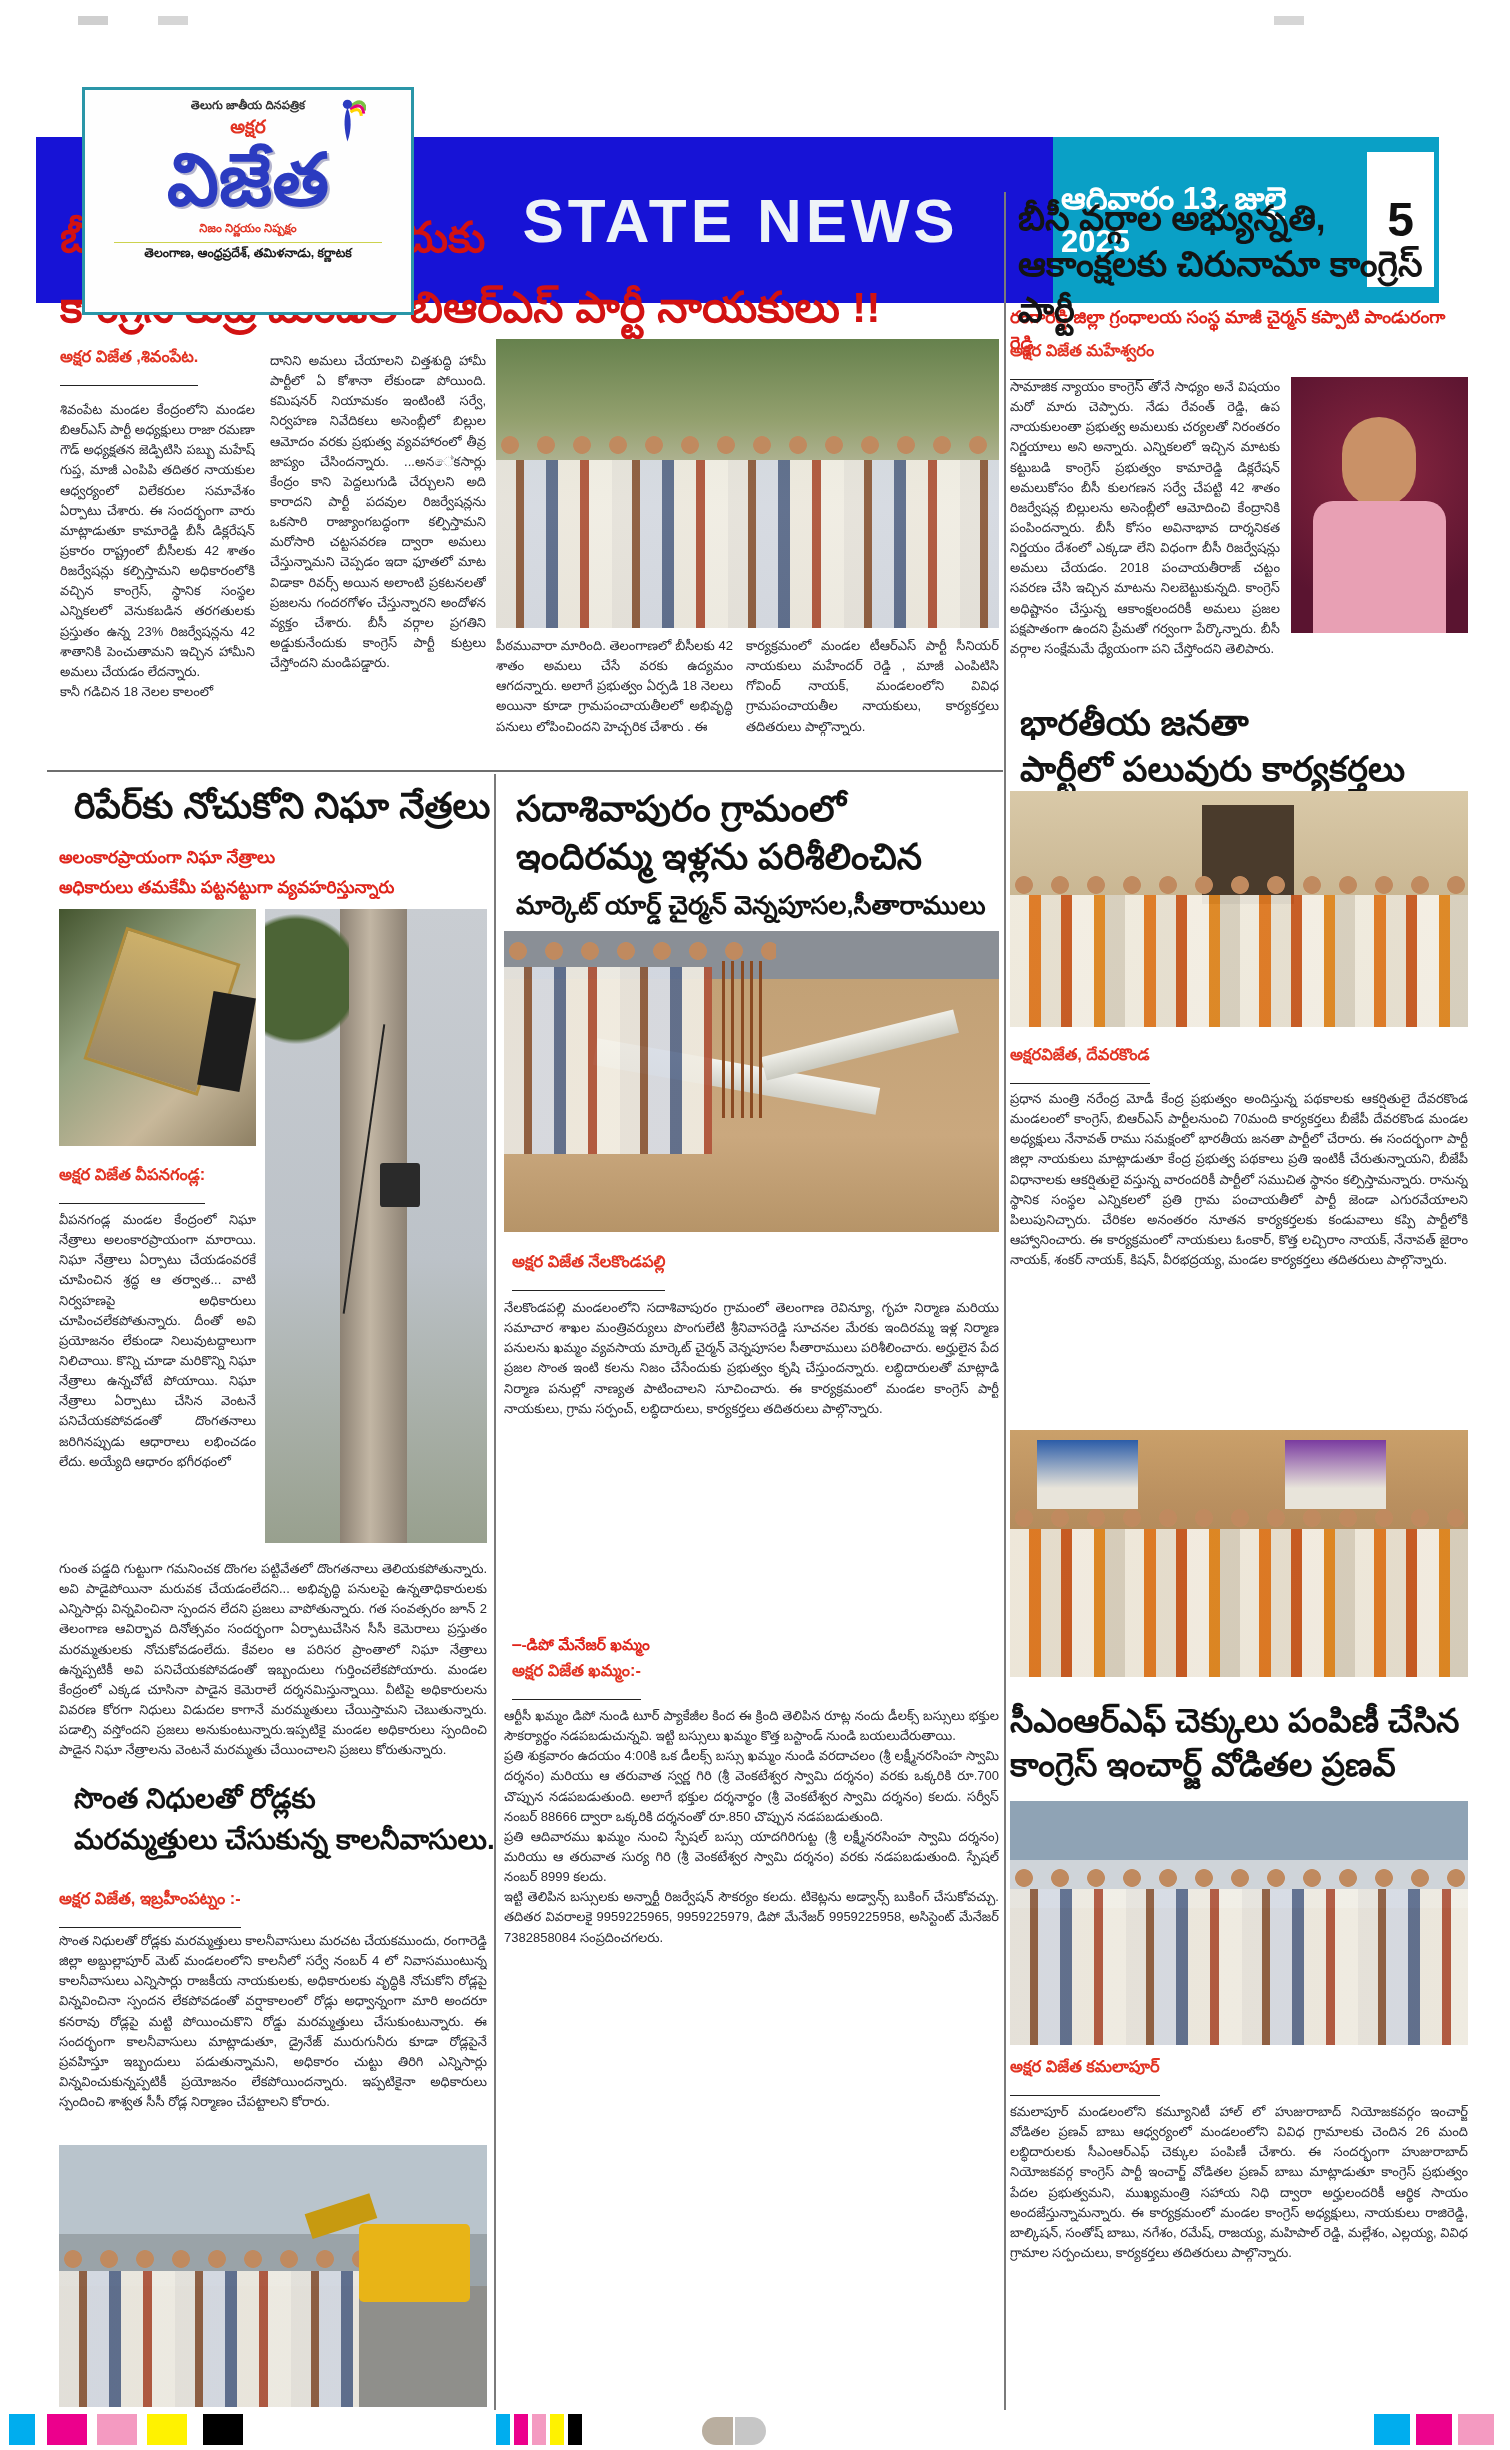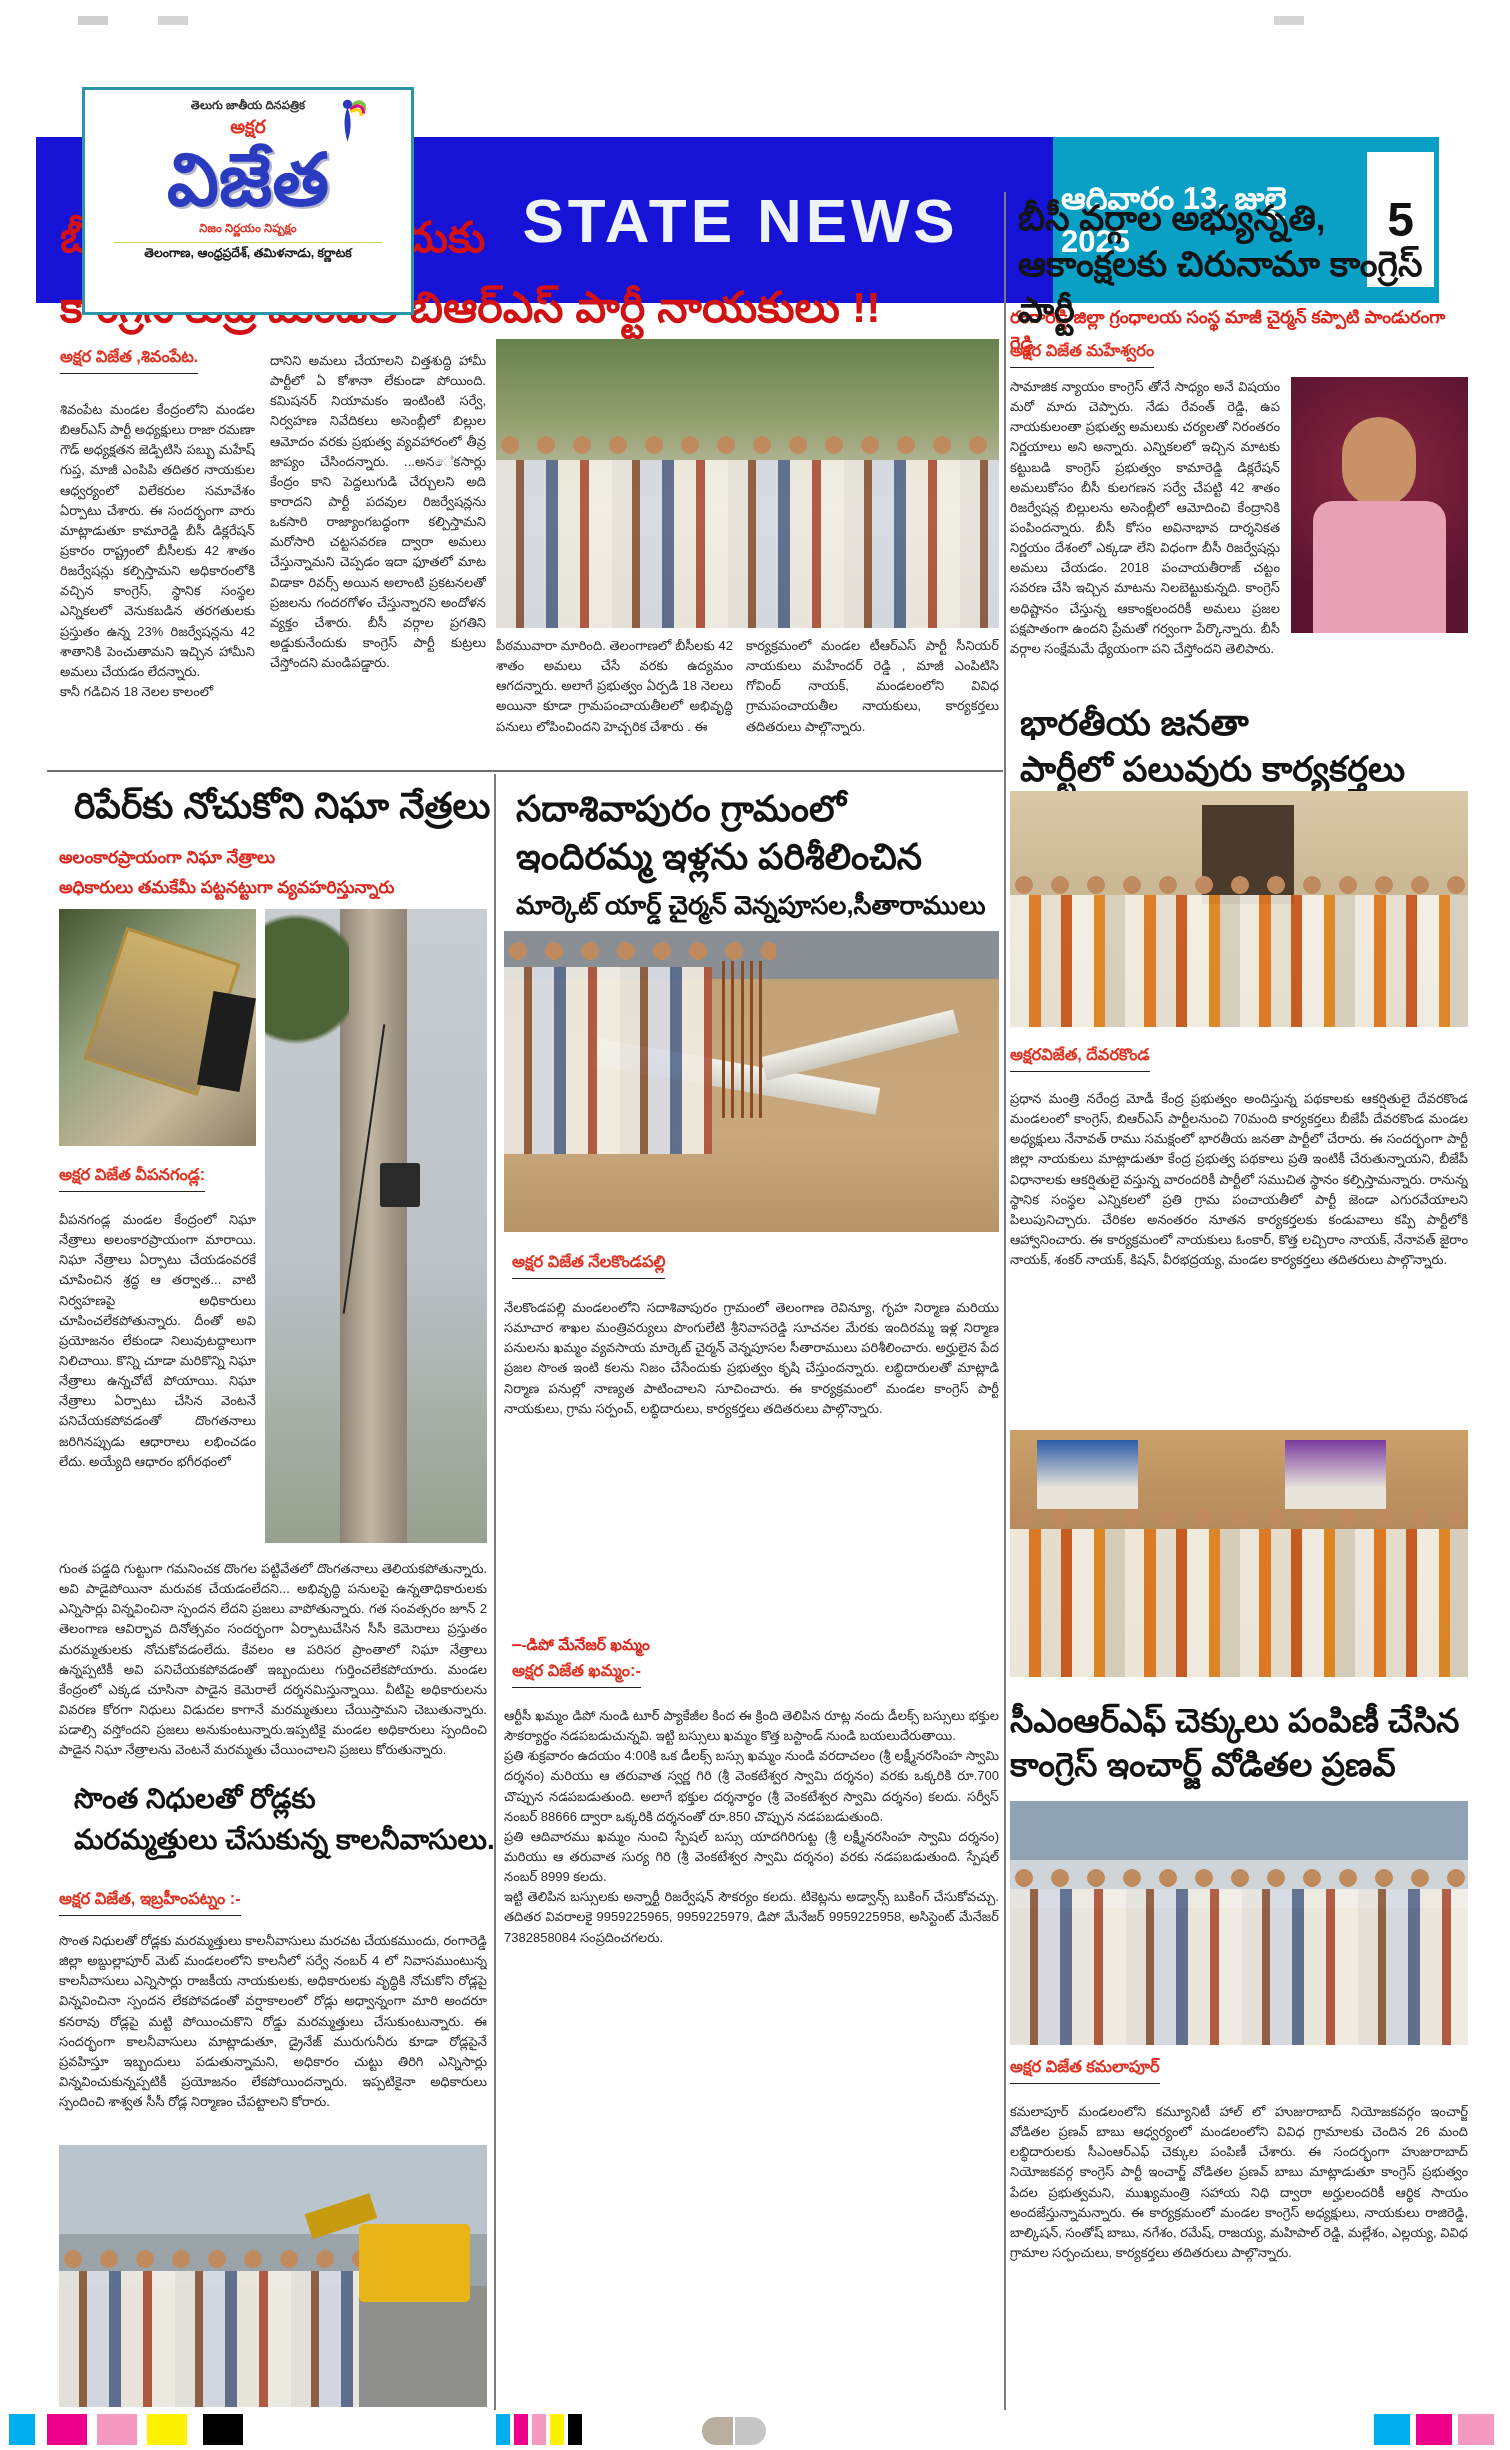--- a/index.html
+++ b/index.html
@@ -21,21 +21,21 @@
   .logo .brand{font-size:73px;font-weight:800;color:#2b3bc0;line-height:1.05;
                text-shadow:2.3px 2.3px 0 rgba(12,12,96,.30);}
   .logo .tag{font-size:11.6px;font-weight:700;color:#e23322;margin-top:1.6px;}
   .logo .rule{width:82%;border-top:1.6px solid #ccd24e;margin:4.7px auto 3.1px auto;}
   .logo .regions{font-size:12.4px;font-weight:700;color:#1a1a1a;}
   
   .hl-red{color:#d21212;font-weight:800;white-space:pre-line;line-height:1.62;}
   .hl-blk{color:#141414;font-weight:800;white-space:pre-line;line-height:1.32;}
   .sub-red{color:#e0251b;font-weight:700;line-height:1.5;}
   .byline{color:#e23322;font-weight:700;font-size:16.3px;display:inline-block;
-          border-bottom:1.6px solid #222;padding-bottom:3px;}
+          border-bottom:1.6px solid #222;padding-bottom:15px;}
   .bodytext{font-size:13px;line-height:1.55;color:#26262e;text-align:justify;
             overflow:hidden;white-space:pre-line;}
   
   .photo{overflow:hidden;}
   .crowd{position:absolute;left:0;right:0;bottom:0;opacity:.92;
     background:repeating-linear-gradient(90deg,#e9e6df 0 20px,#8c5a3c 20px 28px,#d8dde6 28px 50px,#5a6b8c 50px 62px,#f0ece2 62px 84px,#b0543a 84px 93px,#f4f1e8 93px 116px);}
   .crowd.saffron{background:repeating-linear-gradient(90deg,#f3efe4 0 18.6px,#e07820 18.6px 31px,#e9e3d5 31px 51px,#c8571e 51px 62px,#f7f3ea 62px 84px,#e0861f 84px 95px,#d9d2c2 95px 115px);}
   .heads{position:absolute;left:0;right:0;height:28px;
     background-image:radial-gradient(circle 8.5px at 14px 14px,#c08a5f 0 8.5px,rgba(0,0,0,0) 9.3px);
     background-size:36px 28px;background-repeat:repeat-x;}

